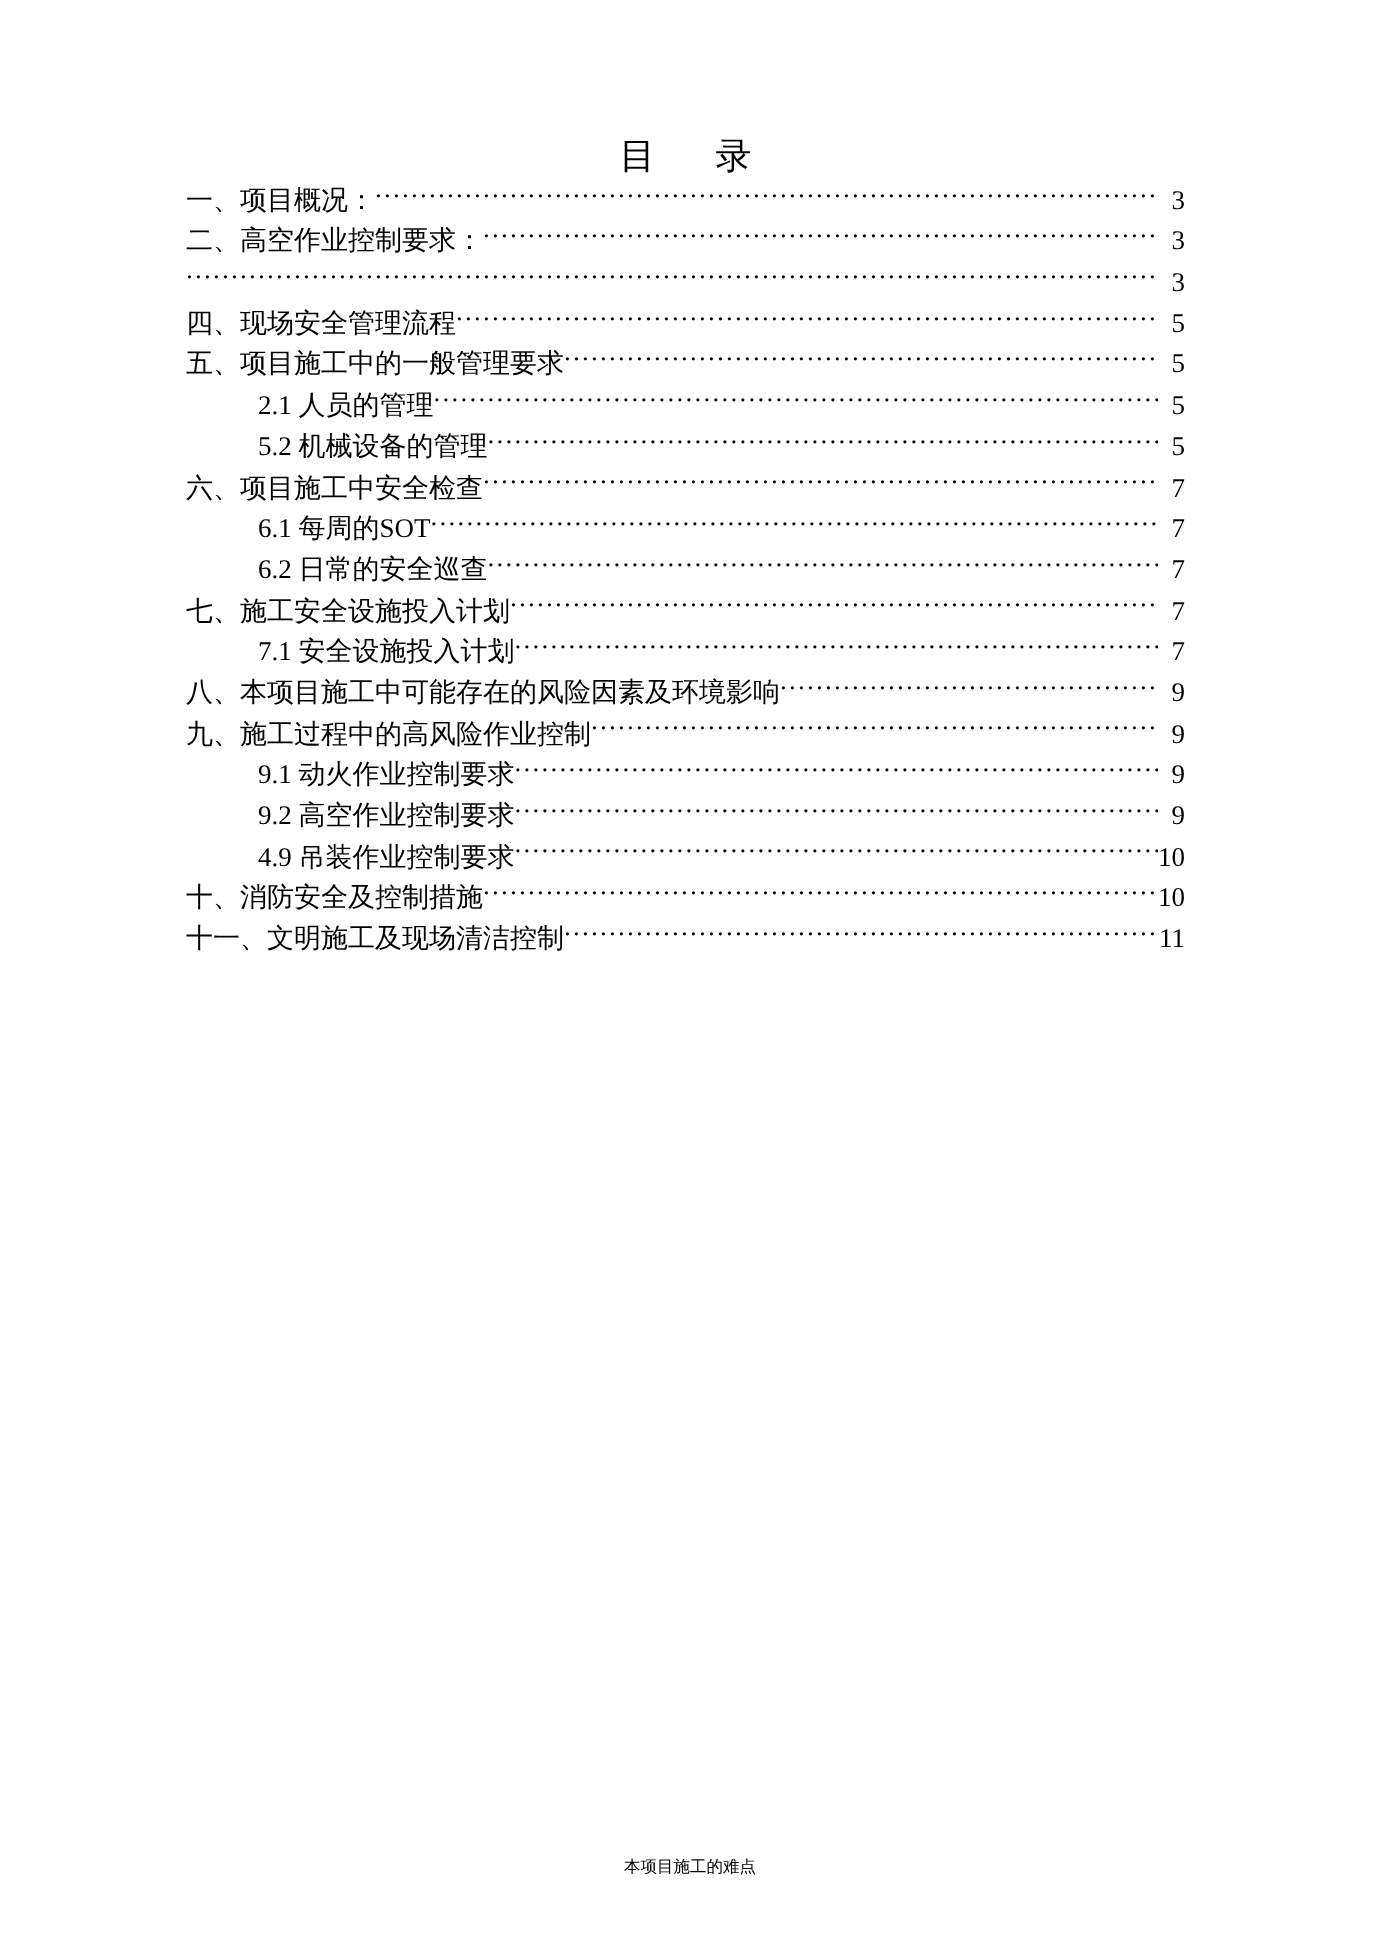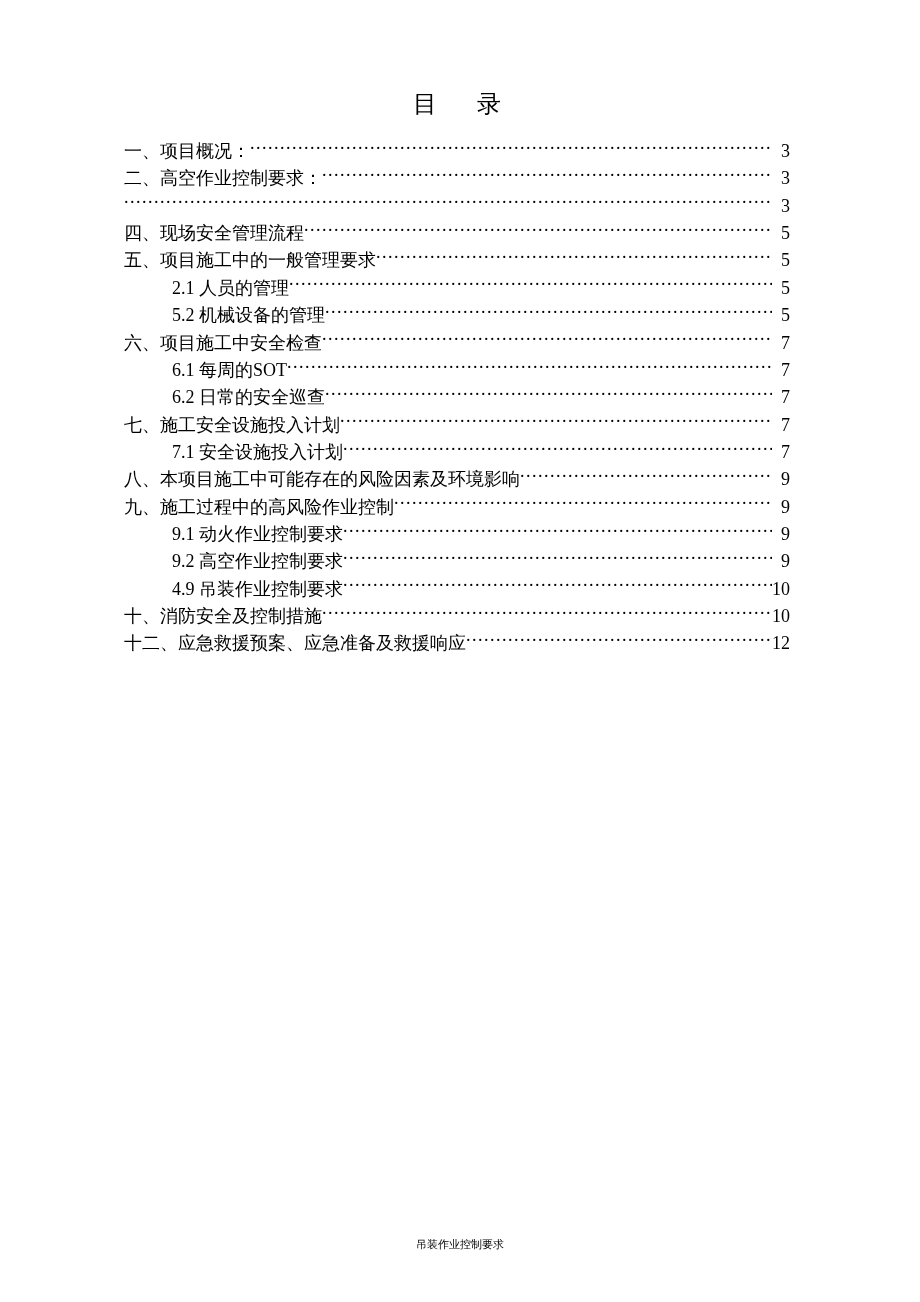--- a/index.html
+++ b/index.html
@@ -16,21 +16,20 @@
       position: relative;
     }
     .page {
       padding: 88px 130px 0 124px;
     }
     .title {
       text-align: center;
       font-size: 24px;
       font-weight: normal;
       letter-spacing: 40px;
-      margin-bottom: 18px;
       padding-left: 40px;
     }
     .toc {
       font-size: 18px;
       line-height: 1.52;
     }
     .toc-entry {
       display: flex;
       align-items: baseline;
       white-space: nowrap;
@@ -159,20 +158,20 @@
         <span class="toc-text">4.9 吊装作业控制要求</span>
         <span class="toc-dots"></span>
         <span class="toc-page">10</span>
       </div>
       <div class="toc-entry">
         <span class="toc-text">十、消防安全及控制措施</span>
         <span class="toc-dots"></span>
         <span class="toc-page">10</span>
       </div>
       <div class="toc-entry">
-        <span class="toc-text">十二、应急救援预案、应急准备及救援响应</span>
+        <span class="toc-text">十一、文明施工及现场清洁控制</span>
         <span class="toc-dots"></span>
-        <span class="toc-page">12</span>
+        <span class="toc-page">11</span>
       </div>
     </div>
 </div>
 
-<div class="footer">吊装作业控制要求</div>
+<div class="footer">本项目施工的难点</div>
 
 </body></html>

